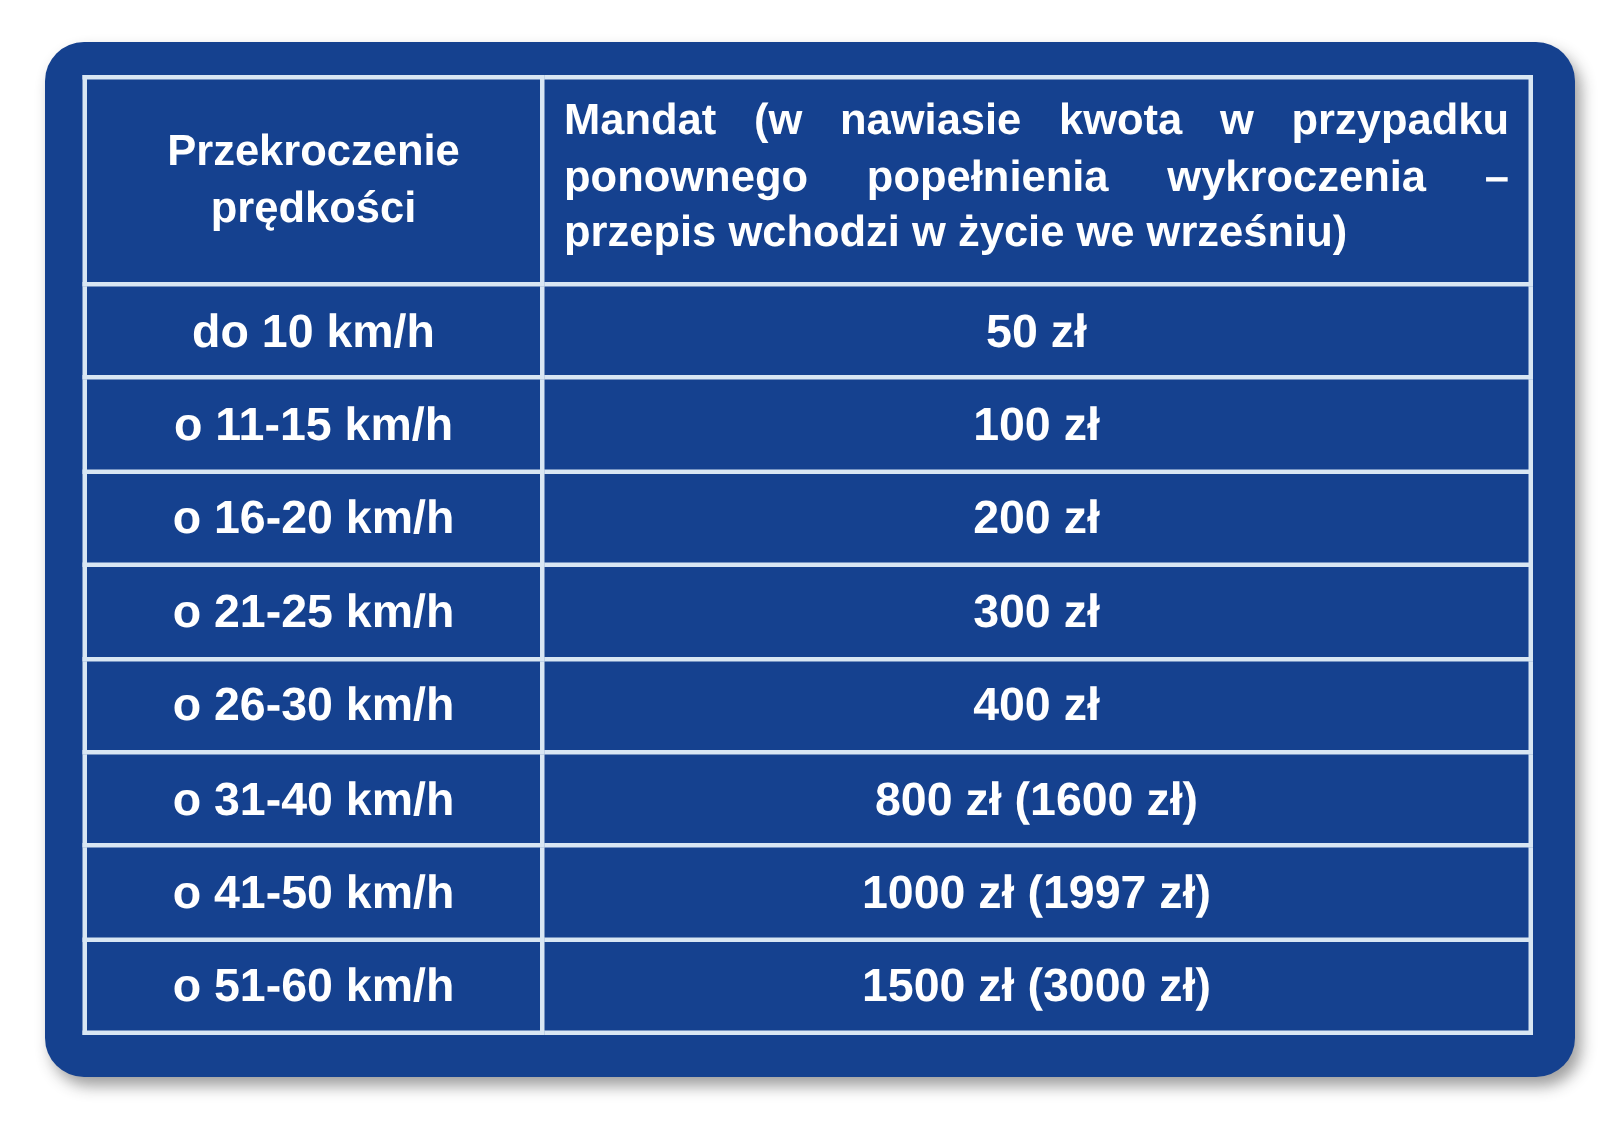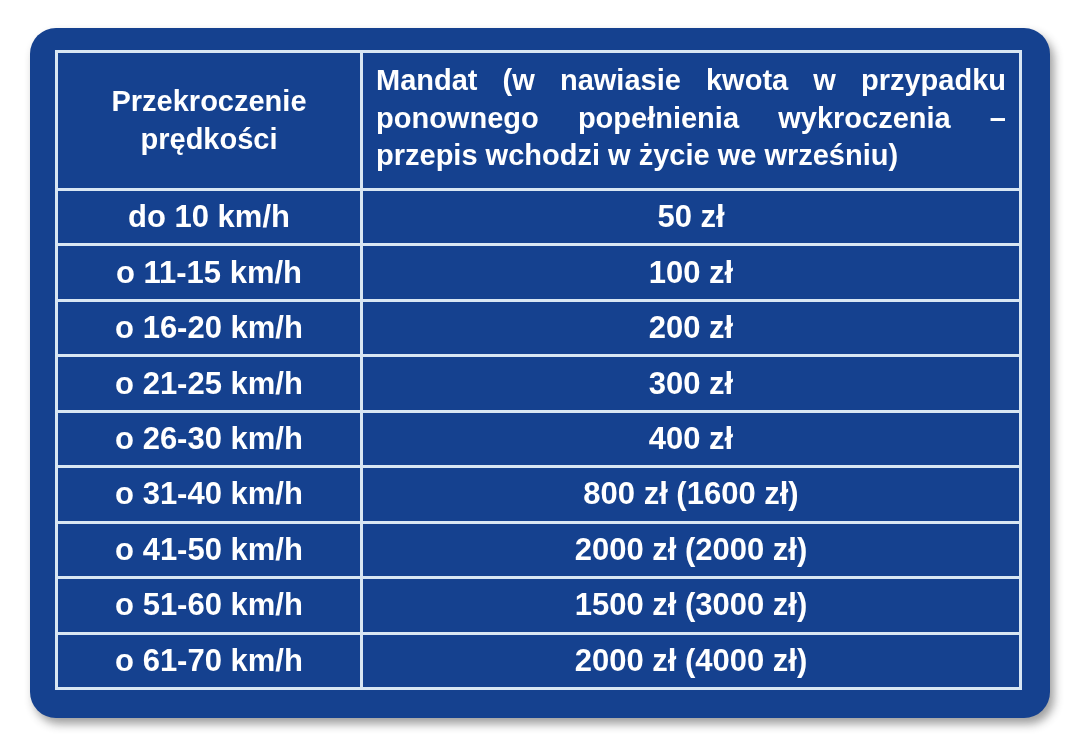--- a/index.html
+++ b/index.html
@@ -94,25 +94,21 @@
       <tr>
         <td class="speed-cell">o 26-30 km/h</td>
         <td class="fine-cell">400 zł</td>
       </tr>
       <tr>
         <td class="speed-cell">o 31-40 km/h</td>
         <td class="fine-cell">800 zł (1600 zł)</td>
       </tr>
       <tr>
         <td class="speed-cell">o 41-50 km/h</td>
-        <td class="fine-cell">2000 zł (2000 zł)</td>
+        <td class="fine-cell">1000 zł (1997 zł)</td>
       </tr>
       <tr>
         <td class="speed-cell">o 51-60 km/h</td>
         <td class="fine-cell">1500 zł (3000 zł)</td>
-      </tr>
-      <tr>
-        <td class="speed-cell">o 61-70 km/h</td>
-        <td class="fine-cell">2000 zł (4000 zł)</td>
       </tr>
     </tbody>
   </table>
 </div>
 
 </body></html>

